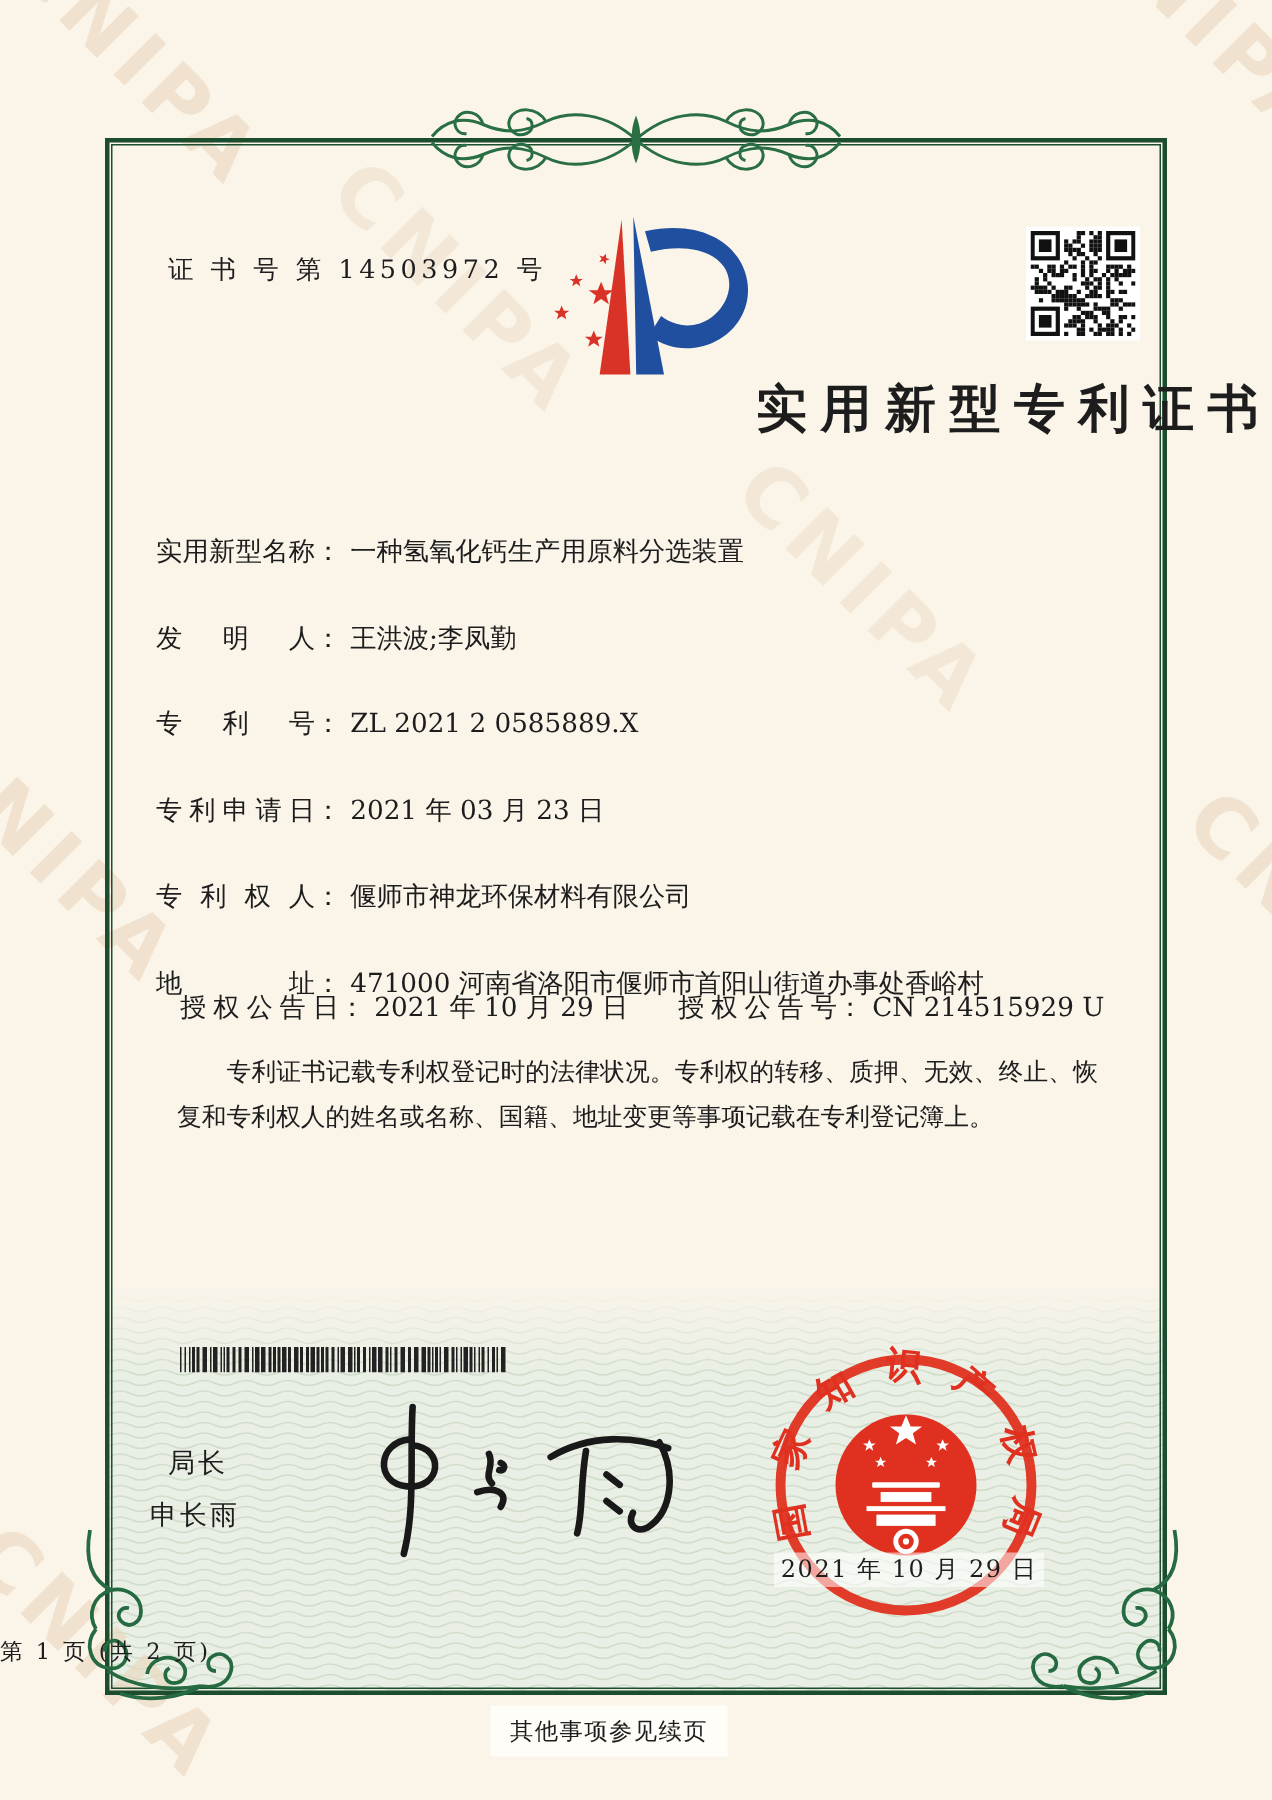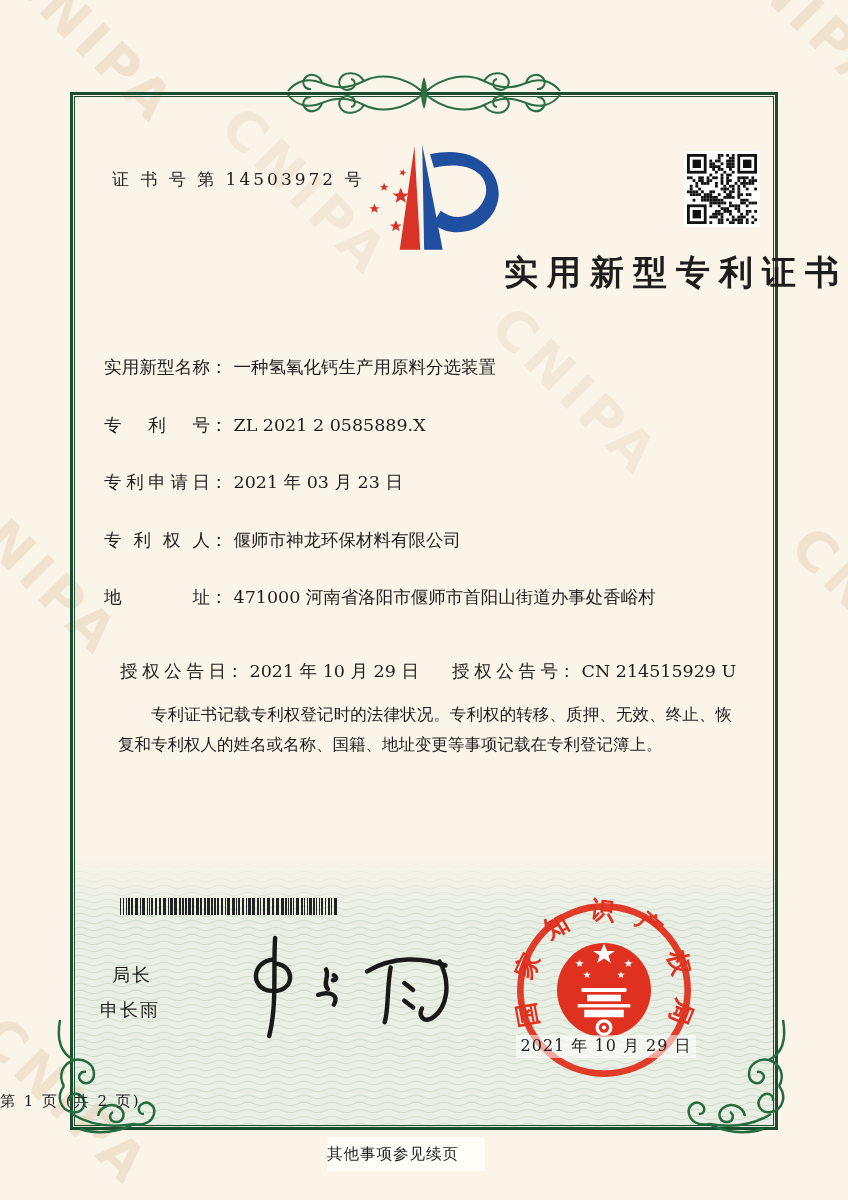--- a/index.html
+++ b/index.html
@@ -61,21 +61,21 @@
   .signature{position:absolute;left:232px;top:932px;}
   .seal{position:absolute;left:510px;top:896px;mix-blend-mode:multiply;}
   .seal-date{
     position:absolute;left:516px;top:1035px;width:180px;text-align:center;
     font-size:16px;background:rgba(255,255,255,.55);padding:1px 0;
     letter-spacing:1px;
   }
   .page-footer{position:absolute;left:0;top:1092px;width:100%;text-align:left;font-size:15px;letter-spacing:2px;}
   .note-box{
     position:absolute;left:327px;top:1137px;width:158px;height:34px;
-    background:#fffdf8;display:flex;align-items:center;
+    background:#fffdf8;display:flex;align-items:center;justify-content:center;
     font-size:15.5px;letter-spacing:1px;z-index:5;
   }
 </style>
 </head>
 <body>
 
 <div class="wm" style="left:-14px;top:8px;">CNIPA</div>
 <div class="wm light" style="left:200px;top:160px;">CNIPA</div>
 <div class="wm" style="left:700px;top:-18px;">CNIPA</div>
 <div class="wm light" style="left:470px;top:360px;">CNIPA</div>
@@ -411,20 +411,23 @@
       <rect x="5.6" y="56" width="8.399999999999999" height="8.399999999999999" fill="#111"></rect>
     </svg>
 
   <div class="title">实用新型专利证书</div>
 
   <div class="fields">
     <div class="row">
       <span class="lbl">实用新型名称</span><span class="colon">：</span><span>一种氢氧化钙生产用原料分选装置</span>
     </div>
     <div class="row">
+      <span class="lbl">发明人</span><span class="colon">：</span><span>王洪波;李凤勤</span>
+    </div>
+    <div class="row">
       <span class="lbl">专利号</span><span class="colon">：</span><span>ZL 2021 2 0585889.X</span>
     </div>
     <div class="row">
       <span class="lbl">专利申请日</span><span class="colon">：</span><span>2021 年 03 月 23 日</span>
     </div>
     <div class="row">
       <span class="lbl">专利权人</span><span class="colon">：</span><span>偃师市神龙环保材料有限公司</span>
     </div>
     <div class="row">
       <span class="lbl">地址</span><span class="colon">：</span><span>471000 河南省洛阳市偃师市首阳山街道办事处香峪村</span>

